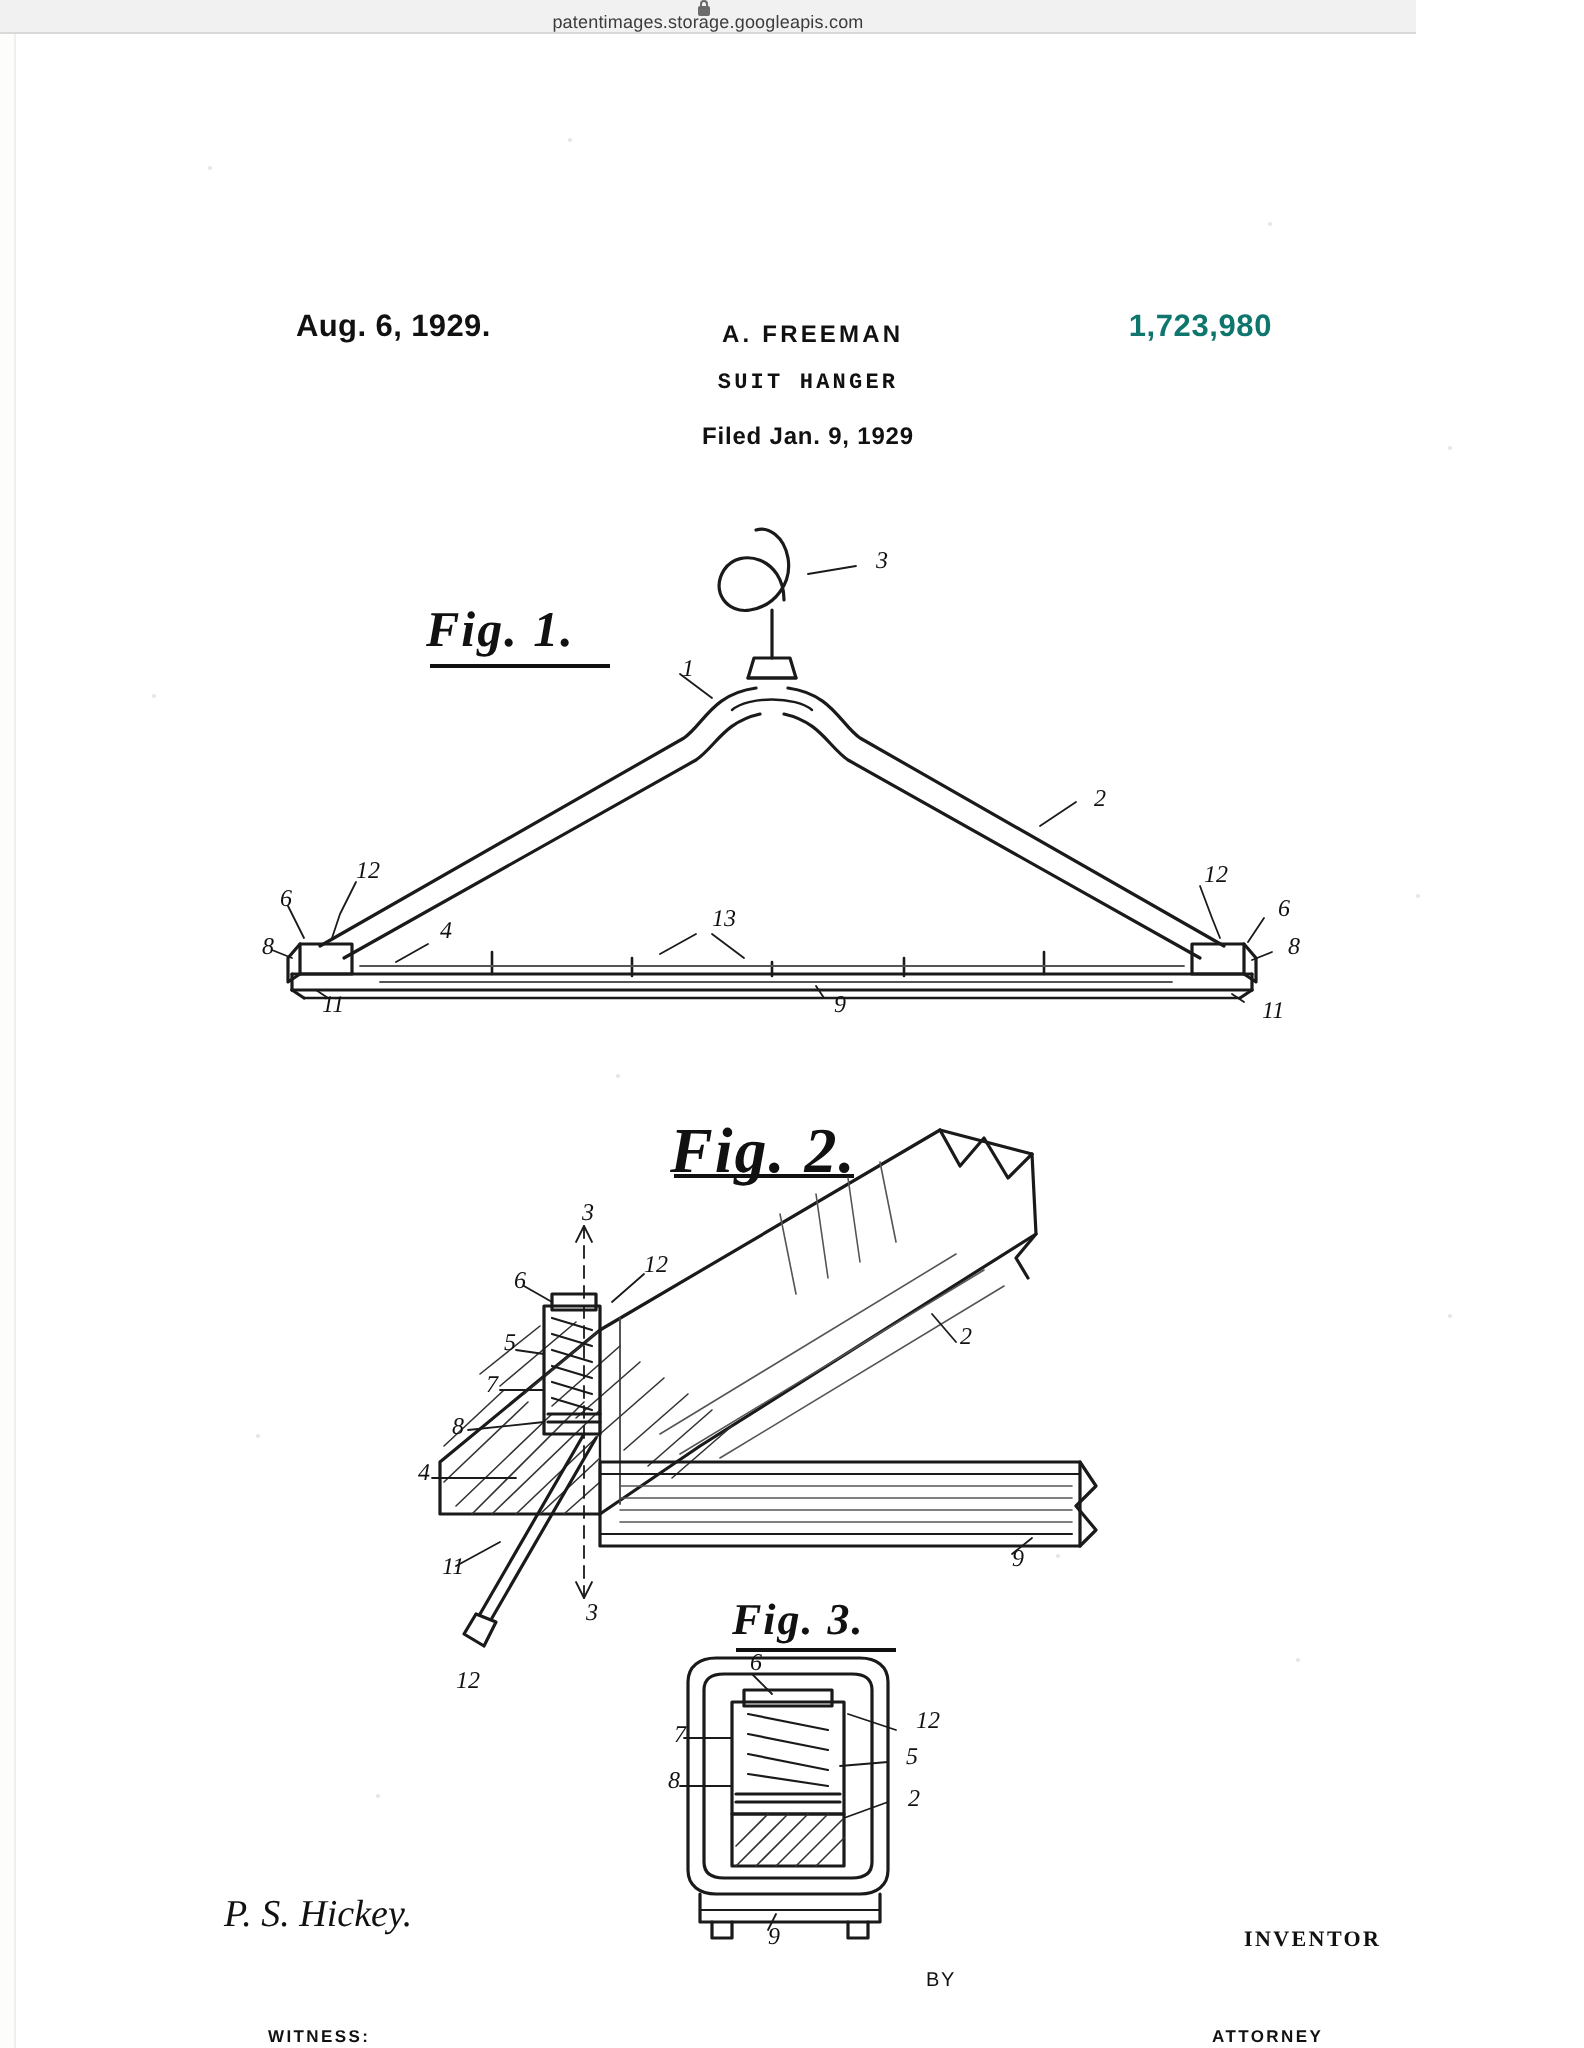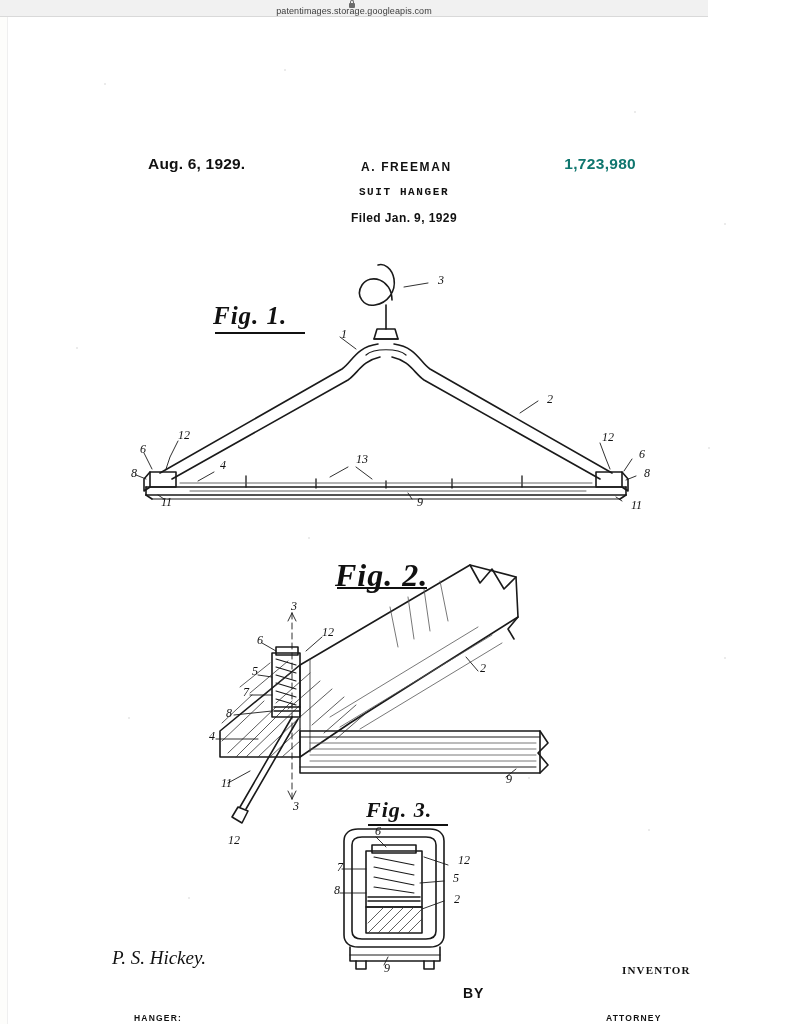--- a/index.html
+++ b/index.html
@@ -200,22 +200,22 @@
     font-size: 11px;
     font-weight: bold;
     letter-spacing: 1.2px;
     color: #111;
     font-family: Liberation Serif, serif;
     margin-left: 24px;
   }
   #by-label {
     position: absolute;
     left: 455px; top: 968px;
-    font-size: 14px;
-    font-weight: bold;
+    font-size: 10px;
+    font-weight: normal;
     letter-spacing: .8px;
     color: #111;
     font-family: "Liberation Sans", sans-serif;
   }
   #sig-attorney {
     left: 481px; top: 955px;
     font-size: 25px;
   }
   #attorney-label {
     position: absolute;
@@ -477,21 +477,21 @@
 
     <div class="ref" style="left:367px; top:807px;">6</div>
     <div class="ref" style="left:450px; top:836px;">12</div>
     <div class="ref" style="left:329px; top:843px;">7</div>
     <div class="ref" style="left:445px; top:854px;">5</div>
     <div class="ref" style="left:326px; top:866px;">8</div>
     <div class="ref" style="left:446px; top:875px;">2</div>
     <div class="ref" style="left:376px; top:944px;">9</div>
 
     <div class="sig" id="sig-witness">P. S. Hickey.</div>
-    <div id="witness-label">HANGER:</div>
+    <div id="witness-label">WITNESS:</div>
 
     <div id="inventor-label">INVENTOR</div>
 
     <div id="by-label">BY</div>
     <div id="attorney-label">ATTORNEY</div>
 
     <div class="speck" style="left:96px;  top:66px;"></div>
     <div class="speck" style="left:276px; top:52px;"></div>
     <div class="speck" style="left:626px; top:94px;"></div>
     <div class="speck" style="left:716px; top:206px;"></div>

